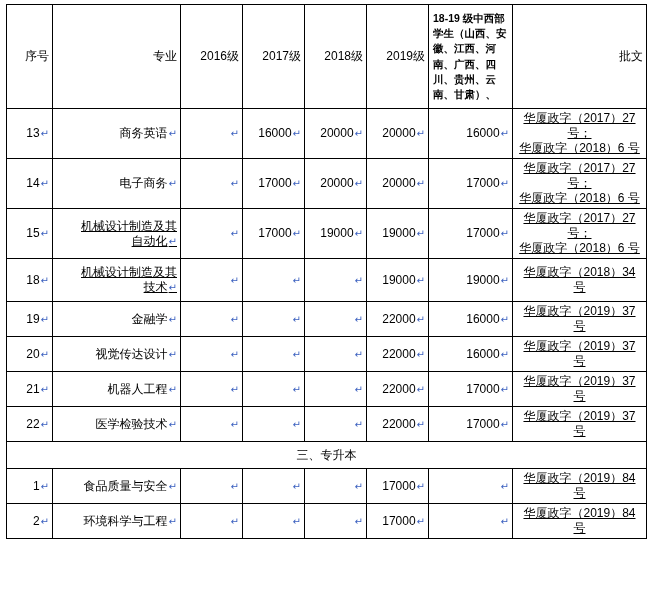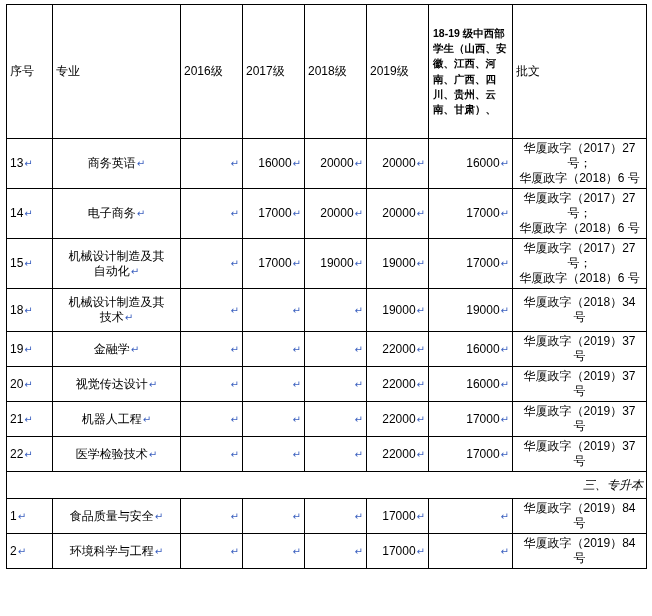--- a/index.html
+++ b/index.html
@@ -38,72 +38,71 @@
   col.c-seq    { width: 46px; }
   col.c-major  { width: 128px; }
   col.c-2016   { width: 62px; }
   col.c-2017   { width: 62px; }
   col.c-2018   { width: 62px; }
   col.c-2019   { width: 62px; }
   col.c-1819   { width: 84px; }
   col.c-doc    { width: 134px; }
 
   thead td {
-    text-align: left;
+    text-align: right;
     height: 88px;
     font-size: 13px;
     font-weight: bold;
   }
   thead td.hdr-1819 {
     font-size: 10.5px;
     font-weight: bold;
     text-align: left;
     line-height: 1.45;
-    padding: 21px 4px;
+    padding: 6px 4px;
     vertical-align: top;
   }
   tbody td {
     height: 21px;
   }
   td.seq {
-    text-align: left;
+    text-align: right;
   }
   td.major {
-    text-align: center;
+    text-align: right;
     padding-left: 6px;
   }
   td.num {
     text-align: right;
     padding-right: 6px;
   }
   td.doc {
     text-align: center;
     font-size: 11.5px;
     line-height: 1.35;
   }
   td.two-line {
     height: 38px;
   }
   td.section {
-    text-align: right;
+    text-align: center;
     padding-left: 6px;
     font-weight: bold;
     font-size: 12.5px;
     height: 22px;
-    font-style: italic;
   }
   .mark {
     color: #3a5fbf;
     font-family: "DejaVu Sans", sans-serif;
     font-size: 10px;
   }
   td.num .mark, td.major .mark, td.seq .mark {
     margin-left: 1px;
   }
-  .doc-line { display: block; }
+  .doc-line { display: block; text-decoration: underline; }
 </style>
 </head>
 <body>
 
 <div class="page">
   <table class="fee-table">
     <colgroup>
       <col class="c-seq">
         <col class="c-major">
         <col class="c-2016">

